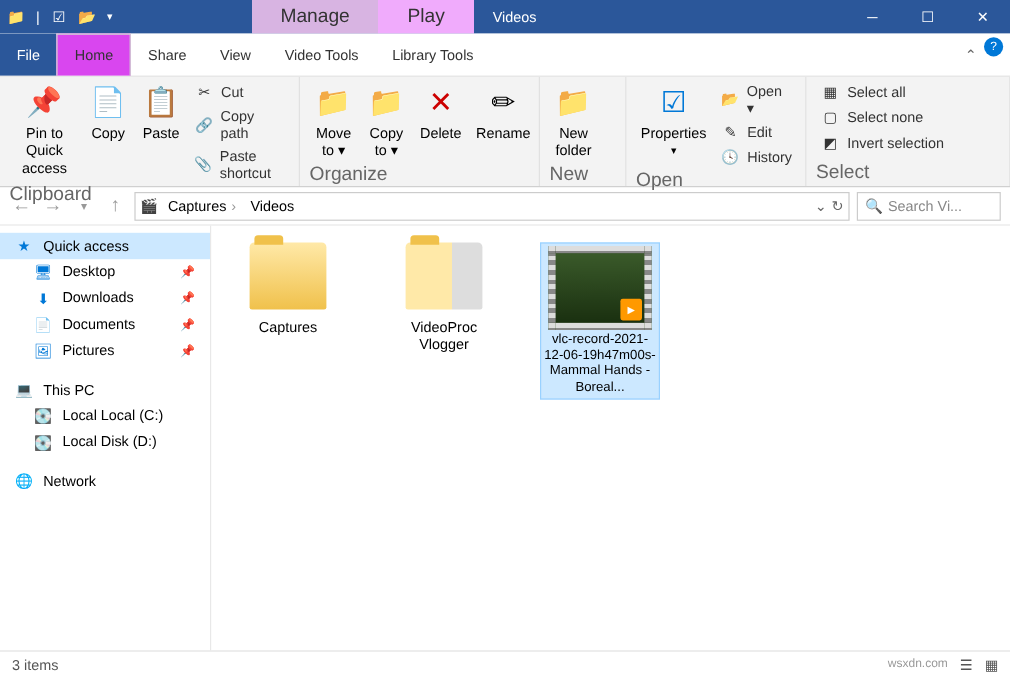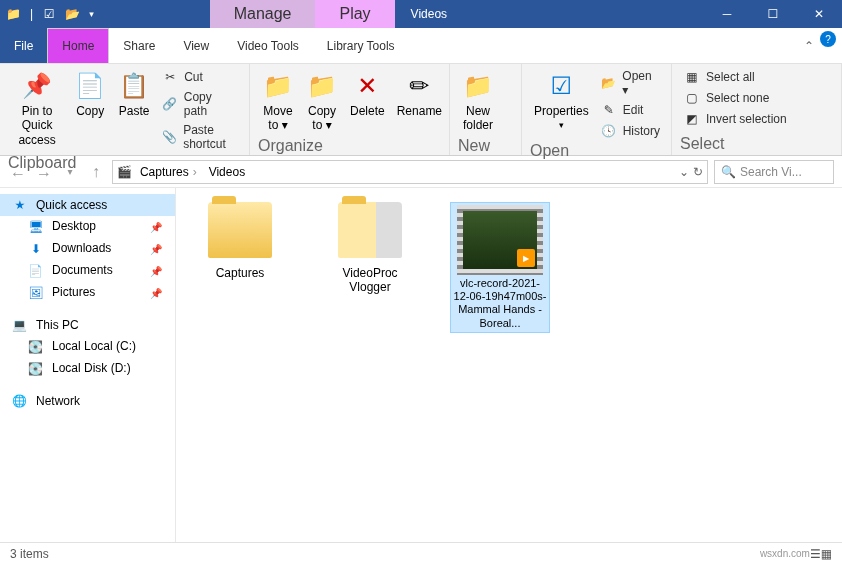--- a/index.html
+++ b/index.html
@@ -293,18 +293,18 @@
       <div class="video-thumb">
           <div class="play-ico">▶</div>
         </div>
       <span style="font-size:11px;line-height:1.2">vlc-record-2021-12-06-19h47m00s-Mammal Hands - Boreal...</span>
     </div>
   </div>
 </div>
 
 <div class="status">
   <span>3 items</span>
-  <span style="display:flex;align-items:center;">
+  <span style="display:flex;align-items:center;gap:10px">
     <span class="watermark">wsxdn.com</span>
     <span>☰</span>
     <span>▦</span>
   </span>
 </div>
 
 </body></html>

